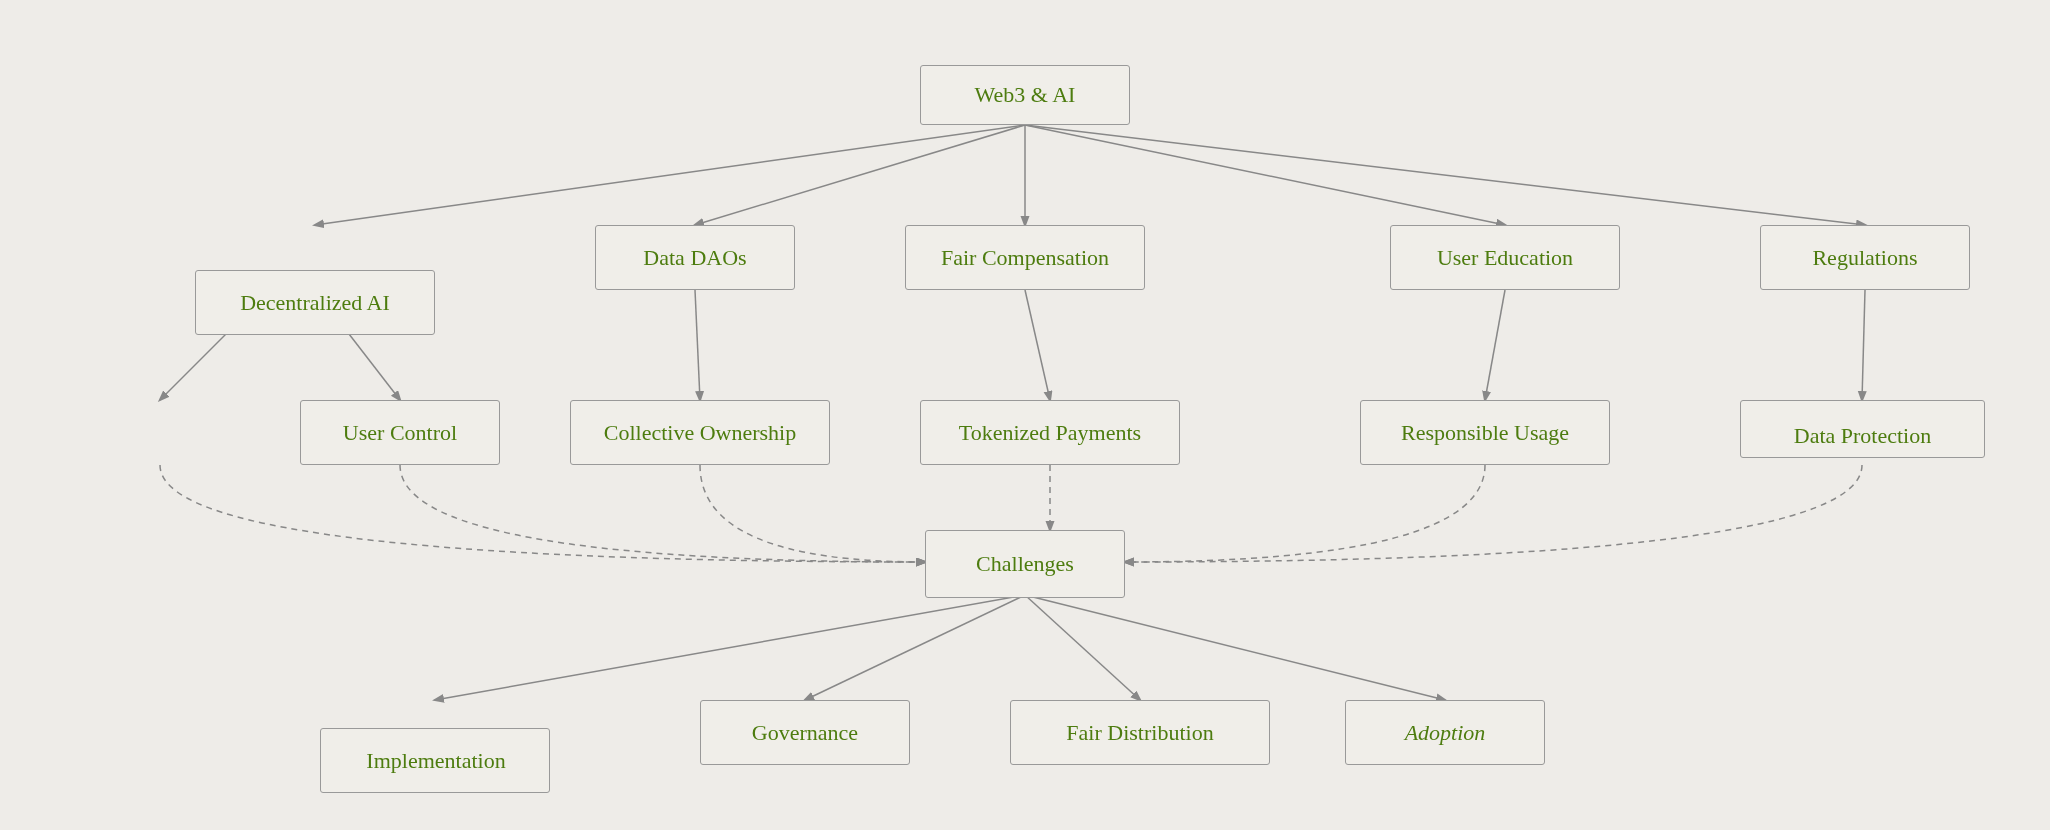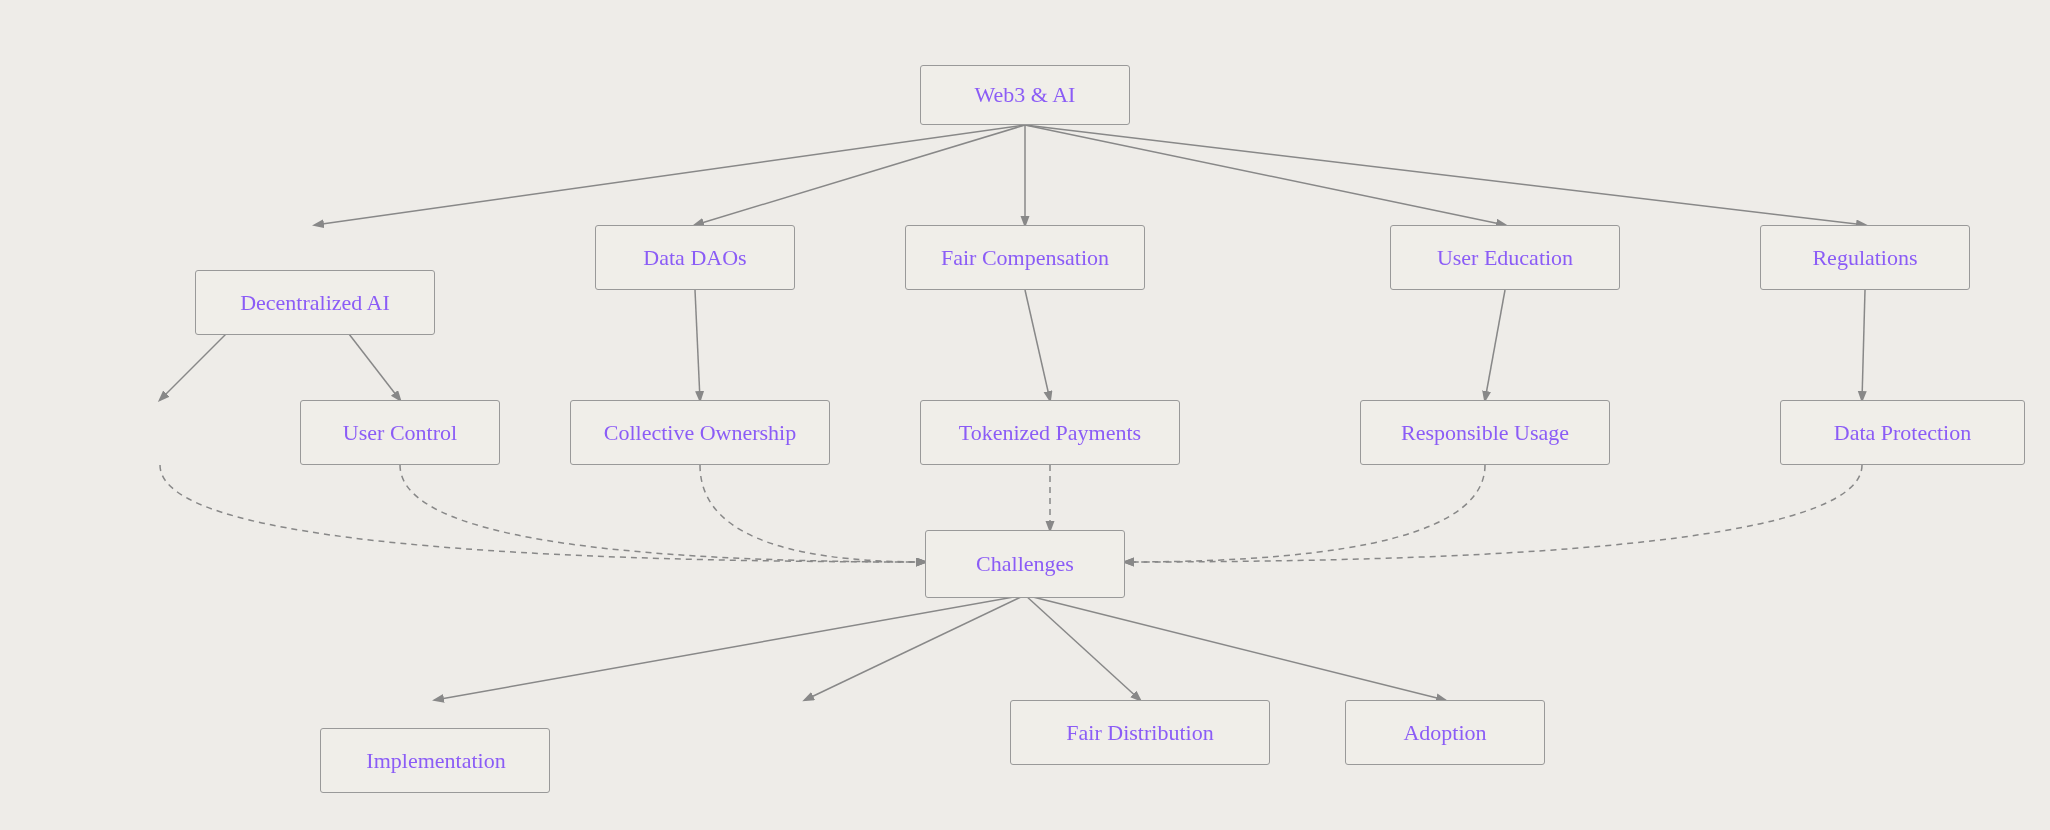--- a/index.html
+++ b/index.html
@@ -31,21 +31,21 @@
     .node {
       position: absolute;
       background: #f0eee9;
       border: 1.5px solid #999;
       border-radius: 3px;
       display: flex;
       align-items: center;
       justify-content: center;
       text-align: center;
       font-size: 22px;
-      color: #8b5cf6;
+      color: #4d7c0f;
       padding: 8px 14px;
     }
 
     
     .node-root {
       width: 210px;
       height: 60px;
       left: 920px;
       top: 65px;
     }
@@ -118,23 +118,24 @@
 
     .node-responsible-usage {
       width: 250px;
       height: 65px;
       left: 1360px;
       top: 400px;
     }
 
     .node-data-protection {
       width: 245px;
-      height: 65px;
-      left: 1780px;
-      top: 400px;
+      height: 58px;
+      left: 1740px;
+      top: 400px;
+      align-items: flex-end;
     }
 
     
     .node-challenges {
       width: 200px;
       height: 68px;
       left: 925px;
       top: 530px;
     }
 
@@ -159,20 +160,21 @@
       height: 65px;
       left: 1010px;
       top: 700px;
     }
 
     .node-adoption {
       width: 200px;
       height: 65px;
       left: 1345px;
       top: 700px;
+      font-style: italic;
     }
   </style>
 </head>
 <body>
 
 <div class="diagram-container">
 
   <svg class="connections">
     <defs>
       <marker id="arrowhead" markerWidth="8" markerHeight="8" refX="6" refY="3" orient="auto">
@@ -272,20 +274,23 @@
   </div>
 
   <div class="node node-challenges">
     <span>Challenges</span>
   </div>
 
   <div class="node node-implementation">
     <span>Implementation</span>
   </div>
 
+  <div class="node node-governance">
+    <span>Governance</span>
+  </div>
 
   <div class="node node-fair-distribution">
     <span>Fair Distribution</span>
   </div>
 
   <div class="node node-adoption">
     <span>Adoption</span>
   </div>
 
 </div>

